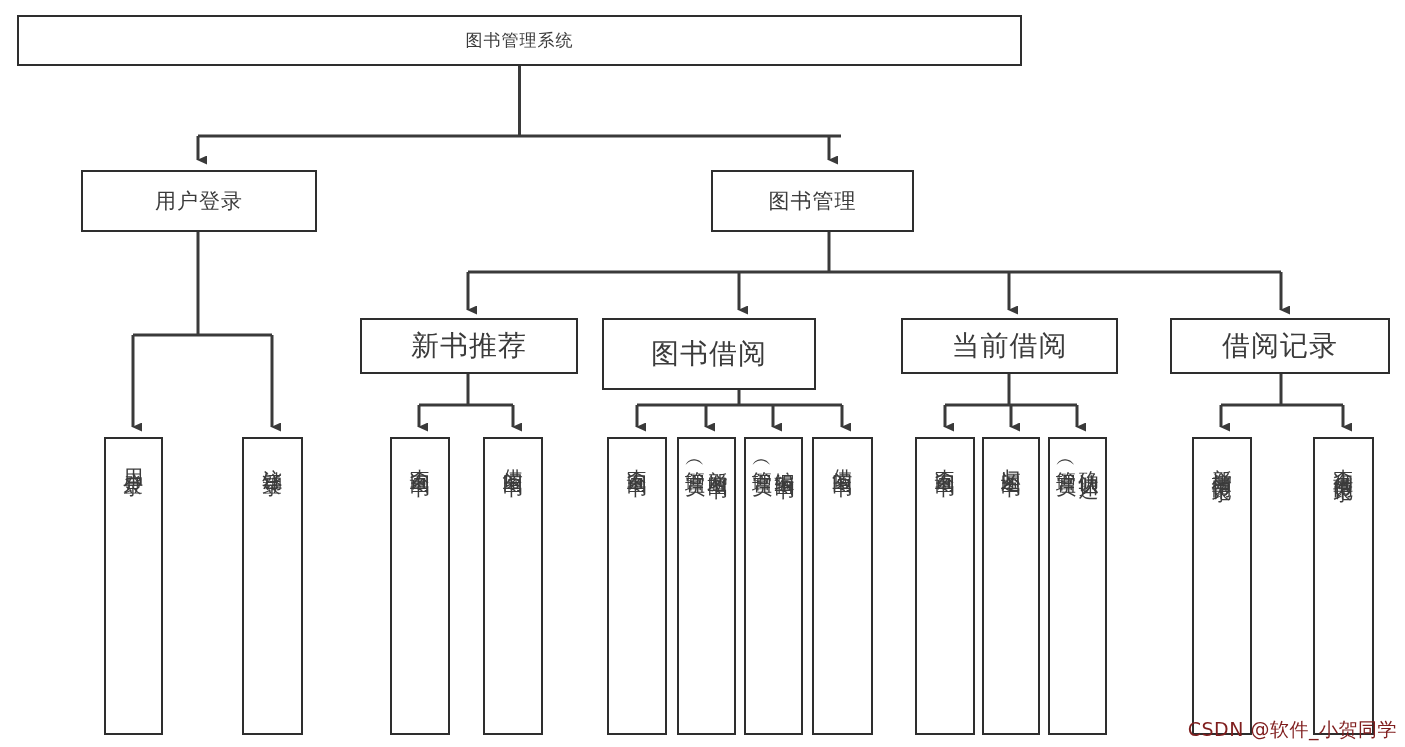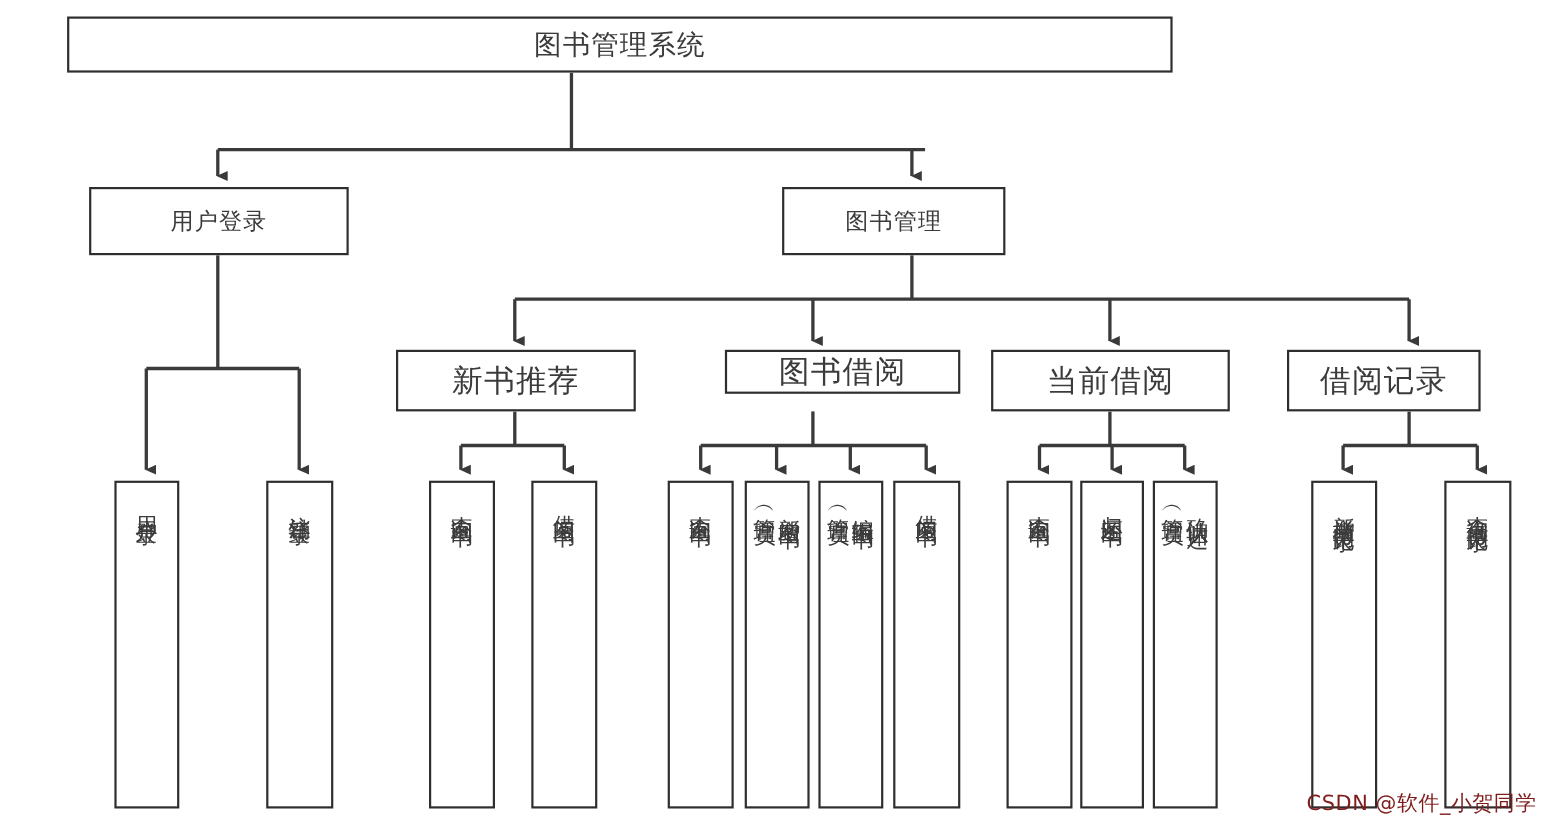--- a/index.html
+++ b/index.html
@@ -31,23 +31,22 @@
     border: 2.5px solid #2e2e2e;
     background: #ffffff;
     color: #3b3b3b;
     display: flex;
     align-items: center;
     justify-content: center;
     text-align: center;
     overflow: hidden;
   }
   .node.level-root {
-    font-size: 25px;
+    font-size: 17px;
     letter-spacing: 1px;
-    margin-left: 44px;
   }
   .node.level-2 {
     font-size: 21px;
     letter-spacing: 1px;
   }
   .node.level-3 {
     font-size: 28px;
     letter-spacing: 1px;
   }
   .node.leaf {
@@ -143,29 +142,29 @@
   </div>
 
   <div class="node level-2" style="left:711px; top:170px; width:203px; height:62px;">
     <span class="node-label">图书管理</span>
   </div>
 
   <div class="node level-3" style="left:360px; top:318px; width:218px; height:56px;">
     <span class="node-label">新书推荐</span>
   </div>
 
-  <div class="node level-3" style="left:659px; top:318px; width:214px; height:40px;">
+  <div class="node level-3" style="left:602px; top:318px; width:214px; height:72px;">
     <span class="node-label">图书借阅</span>
   </div>
 
   <div class="node level-3" style="left:901px; top:318px; width:217px; height:56px;text-align:center;">
     <span class="node-label">当前借阅</span>
   </div>
 
-  <div class="node level-3" style="left:1170px; top:318px; width:176px; height:56px;">
+  <div class="node level-3" style="left:1170px; top:318px; width:220px; height:56px;">
     <span class="node-label">借阅记录</span>
   </div>
 
   <div class="node leaf" style="left:104px; top:437px; width:59px; height:298px;">
     <span class="vtext">用户登录</span>
   </div>
 
   <div class="node leaf" style="left:242px; top:437px; width:61px; height:298px;">
     <span class="vtext">注销登录</span>
   </div>

